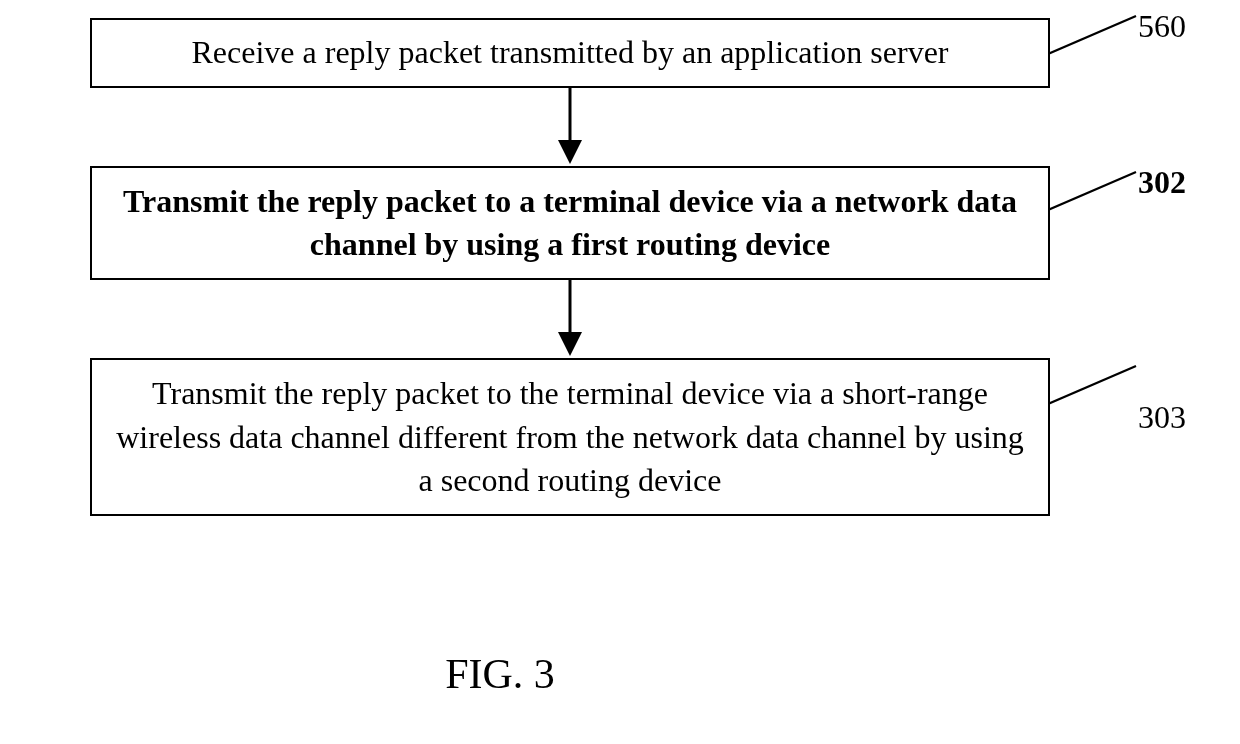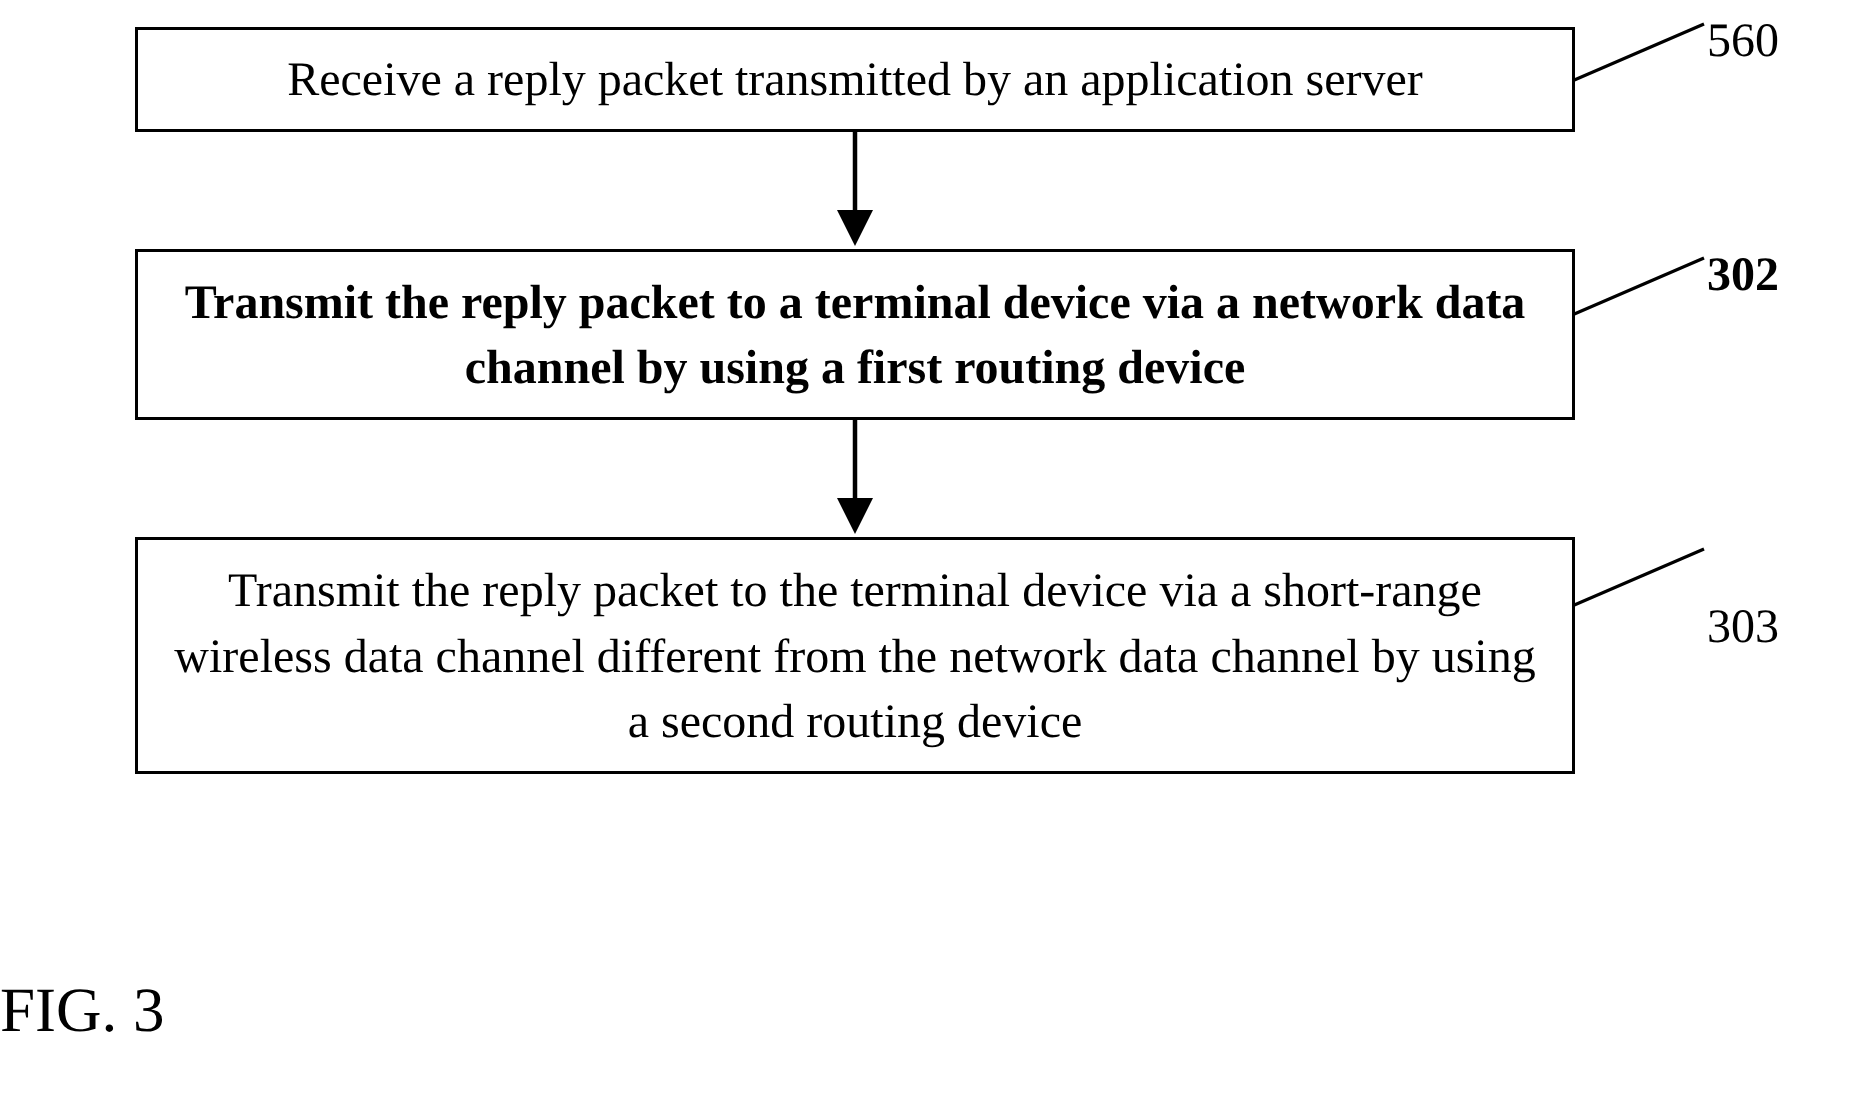--- a/index.html
+++ b/index.html
@@ -65,21 +65,21 @@
       font-size: 32px;
       font-family: "Times New Roman", Times, serif;
     }
     .leader {
       position: absolute;
     }
     .fig-caption {
       position: absolute;
       left: 0;
       width: 1000px;
-      text-align: left;
+      text-align: center;
       font-size: 42px;
       font-family: "Times New Roman", Times, serif;
       top: 650px;
     }
   </style>
 </head>
 <body>
 
 <div class="diagram">
 

